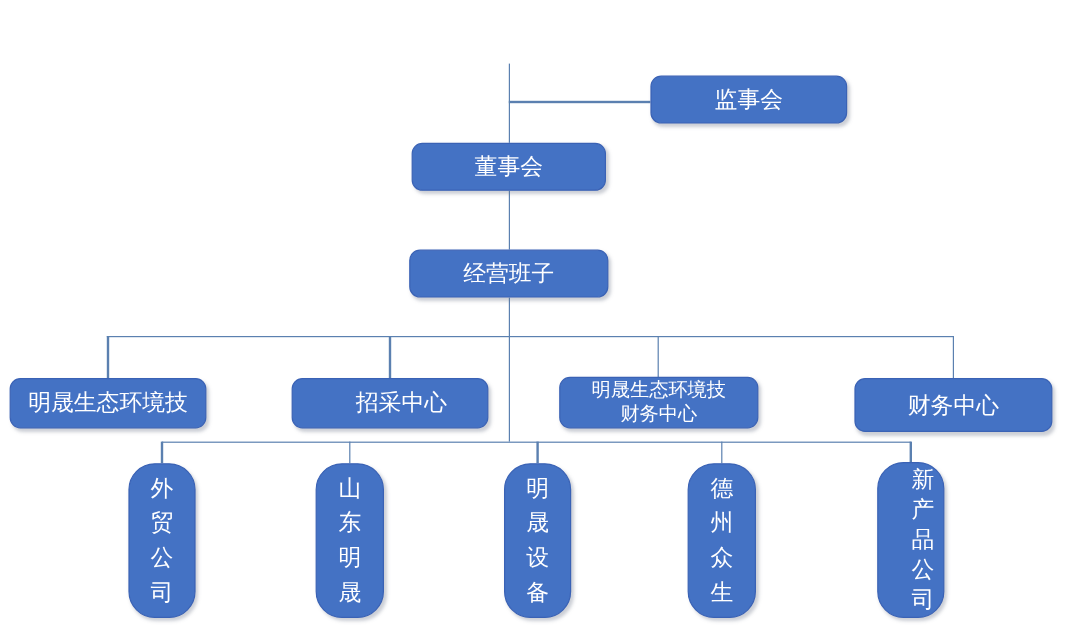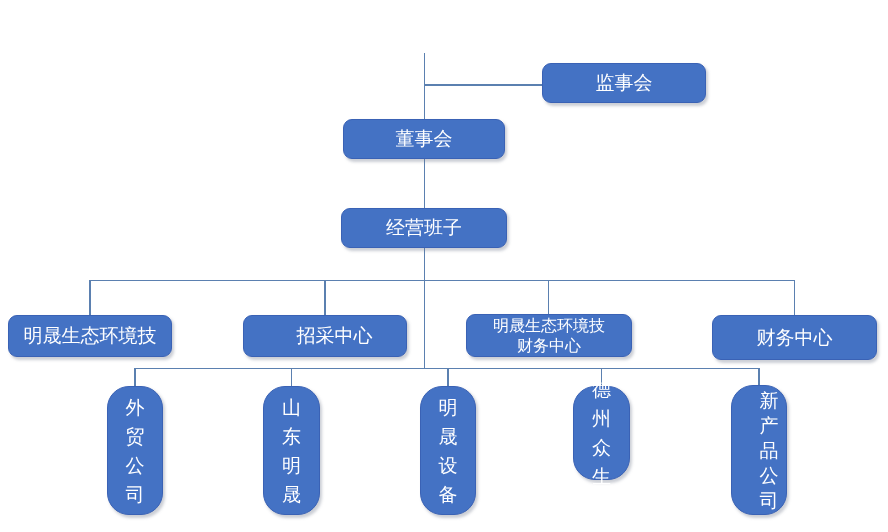--- a/index.html
+++ b/index.html
@@ -87,21 +87,21 @@
   </div>
 
   <div class="node vert" style="left:263px;top:386px;width:57px;height:129px;">
     <span class="lbl">山东明晟</span>
   </div>
 
   <div class="node vert" style="left:420px;top:386px;width:56px;height:129px;">
     <span class="lbl">明晟设备</span>
   </div>
 
-  <div class="node vert" style="left:573px;top:386px;width:57px;height:94px;">
+  <div class="node vert" style="left:573px;top:386px;width:57px;height:129px;">
     <span class="lbl">德州众生</span>
   </div>
 
   <div class="node vert five" style="left:731px;top:385px;width:56px;height:130px;padding-left:20px;">
     <span class="lbl">新产品公司</span>
   </div>
 
 </div>
 
 </body></html>

